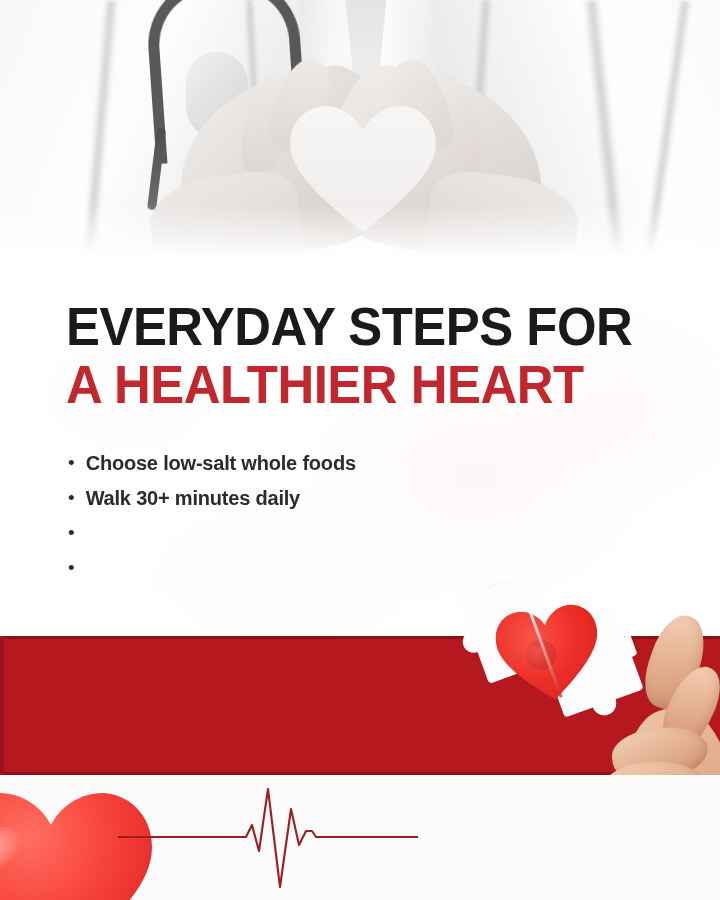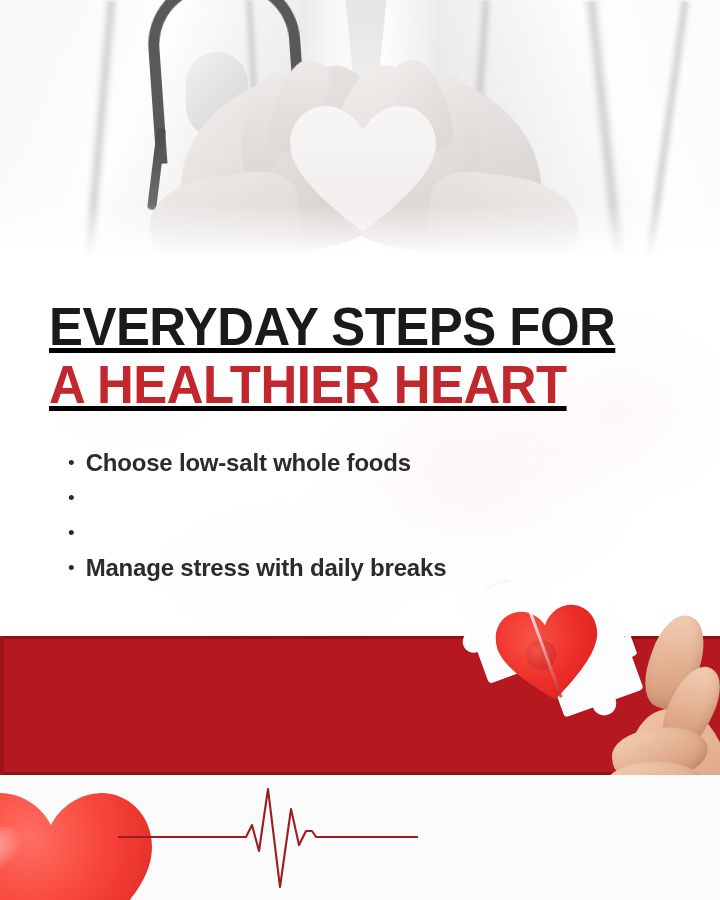--- a/index.html
+++ b/index.html
@@ -74,30 +74,30 @@
   .panel{position:absolute;left:0;top:256px;width:720px;height:380px;background:#ffffff;overflow:hidden;}
   .panel-ghost{position:absolute;inset:0;opacity:.5;
     background:
       radial-gradient(ellipse 34% 46% at 66% 60%, rgba(236,198,192,.62) 0%, rgba(244,220,216,.34) 48%, rgba(255,255,255,0) 74%),
       radial-gradient(ellipse 26% 40% at 86% 40%, rgba(238,206,200,.5) 0%, rgba(255,255,255,0) 72%),
       radial-gradient(ellipse 30% 34% at 40% 86%, rgba(240,212,208,.42) 0%, rgba(255,255,255,0) 76%),
       radial-gradient(ellipse 20% 26% at 18% 36%, rgba(242,226,222,.4) 0%, rgba(255,255,255,0) 78%);
     filter:blur(2px);}
   .panel-veil{position:absolute;inset:0;background:linear-gradient(180deg,rgba(255,255,255,.72),rgba(255,255,255,.5) 46%,rgba(255,255,255,.82));}
 
-  .headline{position:absolute;left:49px;top:298px;width:624px;text-decoration:underline;}
+  .headline{position:absolute;left:66px;top:298px;width:624px;}
   .hl-line{font-size:53px;line-height:58px;font-weight:bold;letter-spacing:-.5px;
     transform:scaleX(.96);transform-origin:left center;white-space:nowrap;}
   .hl-1{color:#1a1a1a;}
   .hl-2{color:#c1272d;}
 
   .bullets{position:absolute;left:68px;top:448px;width:600px;}
   .bullet{display:flex;align-items:flex-start;gap:11px;margin-bottom:5px;}
   .bullet-dot{color:#2b2b2b;font-size:19px;line-height:30px;}
-  .bullet-text{color:#2b2b2b;font-size:24px;line-height:30px;font-weight:bold;letter-spacing:-.2px;}
+  .bullet-text{color:#2b2b2b;font-size:20px;line-height:30px;font-weight:bold;letter-spacing:-.2px;}
 
   
   .red-band{position:absolute;left:0;top:636px;width:720px;height:139px;background:#b5181f;}
   .red-band-top{position:absolute;left:0;top:636px;width:720px;height:3px;background:#8f1118;}
   .red-band-bot{position:absolute;left:0;top:772px;width:720px;height:3px;background:#8f1118;}
 
   
   .puzzle{position:absolute;left:452px;top:578px;width:248px;height:160px;}
   .pz{position:absolute;background:#fdfdfd;
     box-shadow:0 3px 7px rgba(0,0,0,.22);}
@@ -183,27 +183,27 @@
     <div class="hl-line hl-2">A HEALTHIER HEART</div>
   </div>
 
   <div class="bullets">
     <div class="bullet">
       <span class="bullet-dot">•</span>
       <span class="bullet-text">Choose low-salt whole foods</span>
     </div>
     <div class="bullet">
       <span class="bullet-dot">•</span>
-    </div>
-    <div class="bullet">
-      <span class="bullet-dot">•</span>
-    </div>
-    <div class="bullet">
-      <span class="bullet-dot">•</span>
-      <span class="bullet-text">Manage stress with daily breaks</span>
+      <span class="bullet-text">Walk 30+ minutes daily</span>
+    </div>
+    <div class="bullet">
+      <span class="bullet-dot">•</span>
+    </div>
+    <div class="bullet">
+      <span class="bullet-dot">•</span>
     </div>
   </div>
 
   <div class="red-band"></div>
   <div class="red-band-top"></div>
   <div class="red-band-bot"></div>
   <div class="edge-l"></div>
 
   <div class="puzzle">
     <div class="pz pz-a"></div>

